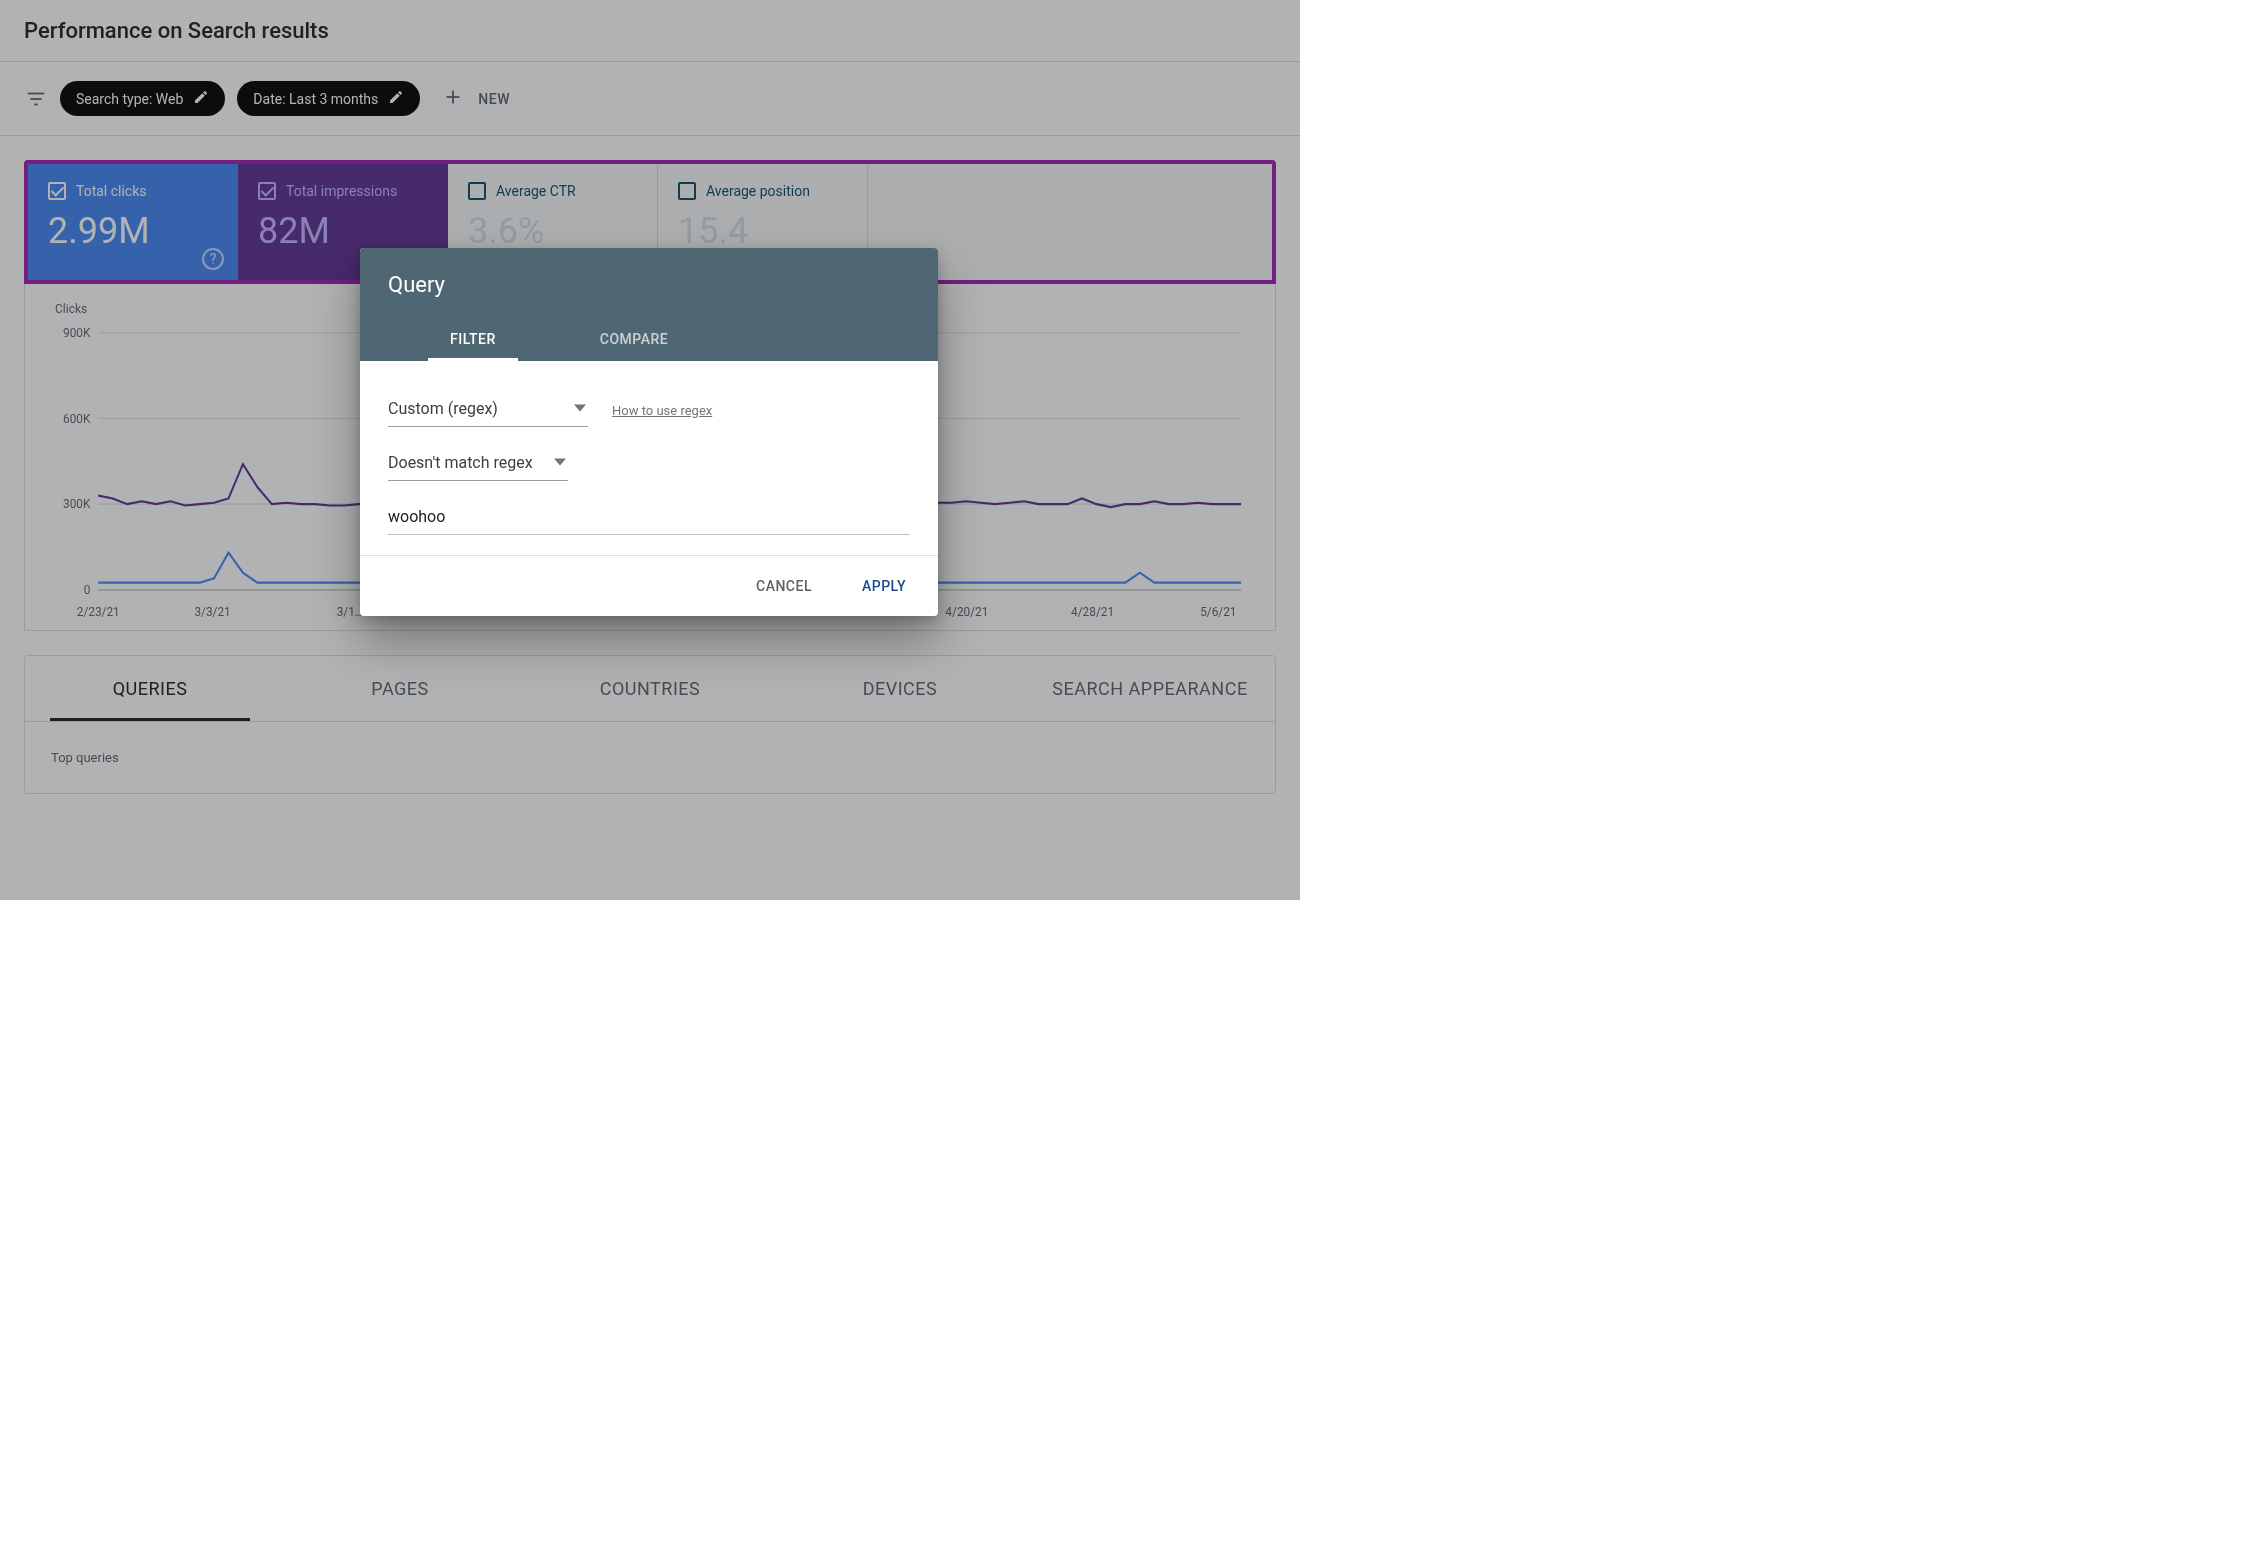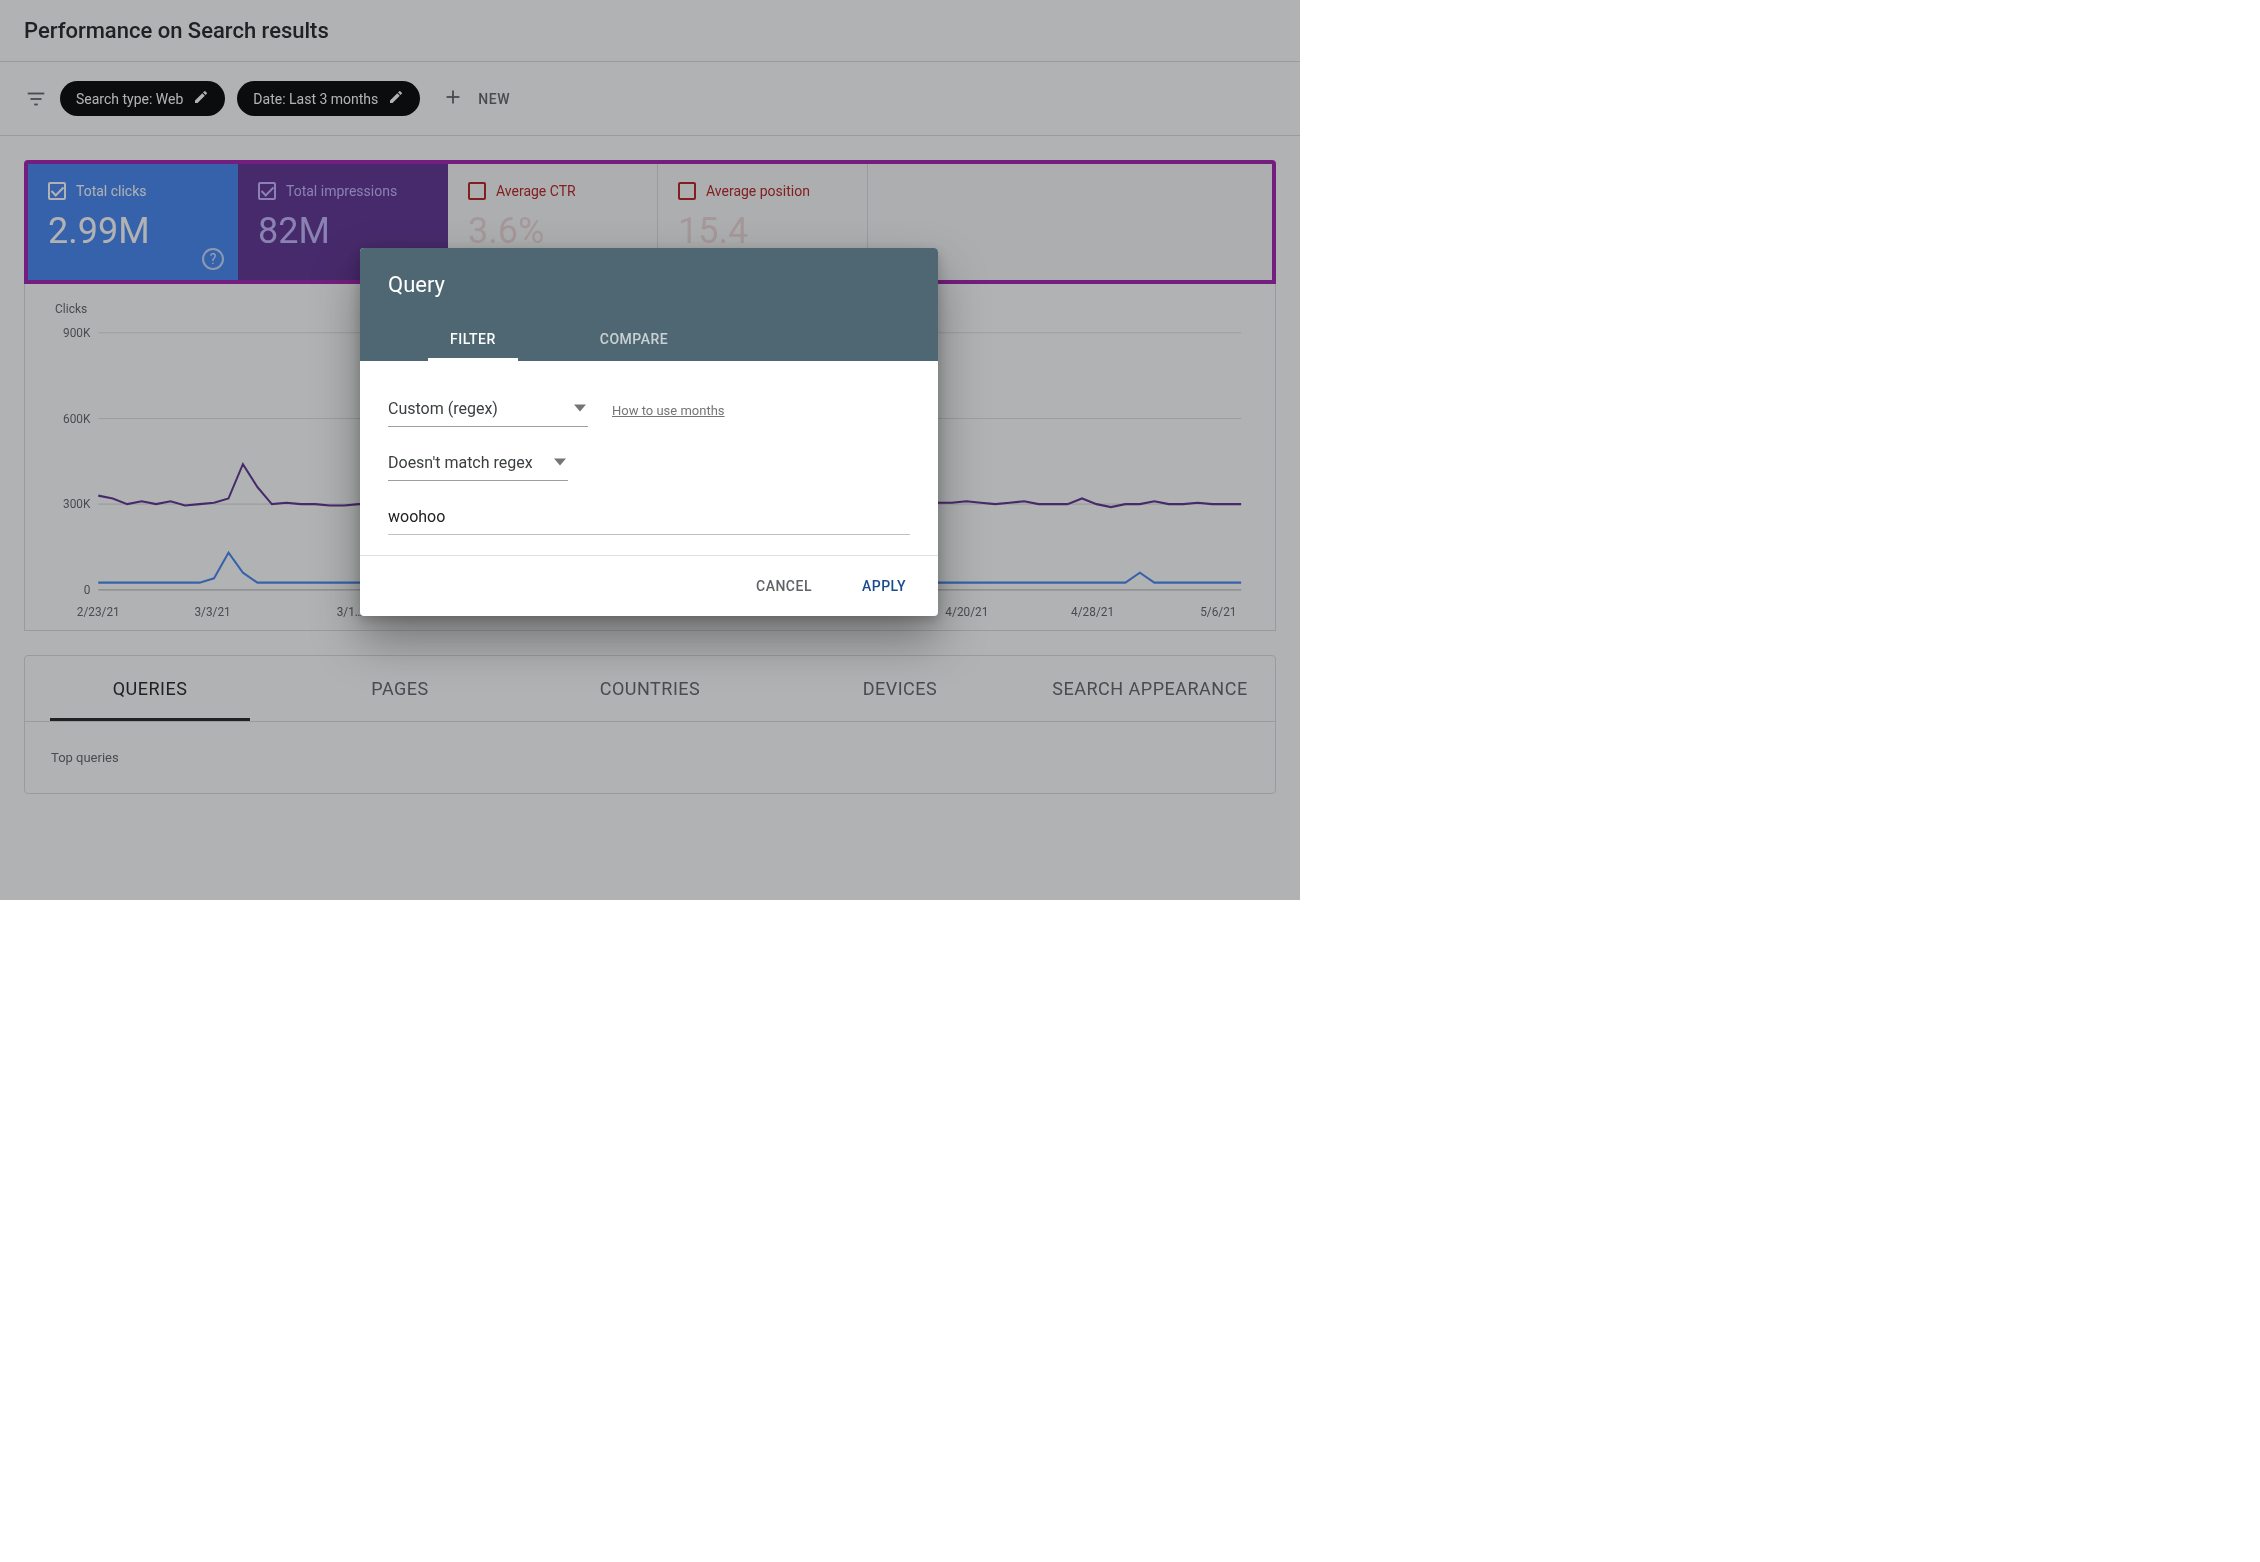--- a/index.html
+++ b/index.html
@@ -21,21 +21,21 @@
   .new-btn svg { width: 22px; height: 22px; }
   
   
   .content { padding: 24px; }
   
   
   .cards { display: flex; border: 4px solid #a21caf; border-radius: 4px 4px 0 0; overflow: hidden; }
   .card { flex: 0 0 210px; padding: 18px 20px 28px 20px; border-right: 1px solid #dadce0; position: relative; }
   .card.blue { background: #4285f4; color: #fff; border-right: none; }
   .card.purple { background: #5c2e91; color: #c4b5fd; border-right: none; }
-  .card.light { background: #f8f9fa; color: #b91c1c; }
+  .card.light { background: #f8f9fa; color: #0c4a6e; }
   .card-head { display: flex; align-items: center; gap: 10px; margin-bottom: 10px; font-size: 14px; }
   .checkbox { width: 18px; height: 18px; border: 2px solid currentColor; border-radius: 2px; display: flex; align-items: center; justify-content: center; }
   .checkbox.checked::after { content: ''; width: 5px; height: 10px; border: solid currentColor; border-width: 0 2px 2px 0; transform: rotate(45deg); margin-top: -2px; }
   .card-value { font-size: 36px; font-weight: 400; }
   .help-icon { position: absolute; bottom: 10px; right: 14px; width: 22px; height: 22px; border: 2px solid rgba(255,255,255,0.7); border-radius: 50%; display: flex; align-items: center; justify-content: center; font-size: 14px; color: rgba(255,255,255,0.8); }
   
   
   .chart-area { border: 1px solid #dadce0; border-top: none; padding: 18px 24px 8px 24px; position: relative; }
   .chart-label { font-size: 12px; color: #5f6368; margin-bottom: 6px; margin-left: 6px; }
   .chart-svg { width: 100%; height: 300px; display: block; }
@@ -190,21 +190,21 @@
       </div>
     </div>
     <div class="modal-body">
       <div class="select-row">
         <div class="select" style="min-width:200px">
           <span>Custom (regex)</span>
           <span class="caret"><svg viewBox="0 0 10 6">
                 <path d="M0 0l5 6 5-6z"></path>
               </svg></span>
         </div>
-        <span class="help-link">How to use months</span>
+        <span class="help-link">How to use regex</span>
       </div>
       <div class="select-row">
         <div class="select" style="min-width:180px">
           <span>Doesn't match regex</span>
           <span class="caret"><svg viewBox="0 0 10 6">
                 <path d="M0 0l5 6 5-6z"></path>
               </svg></span>
         </div>
       </div>
       <div class="text-input-wrap">

